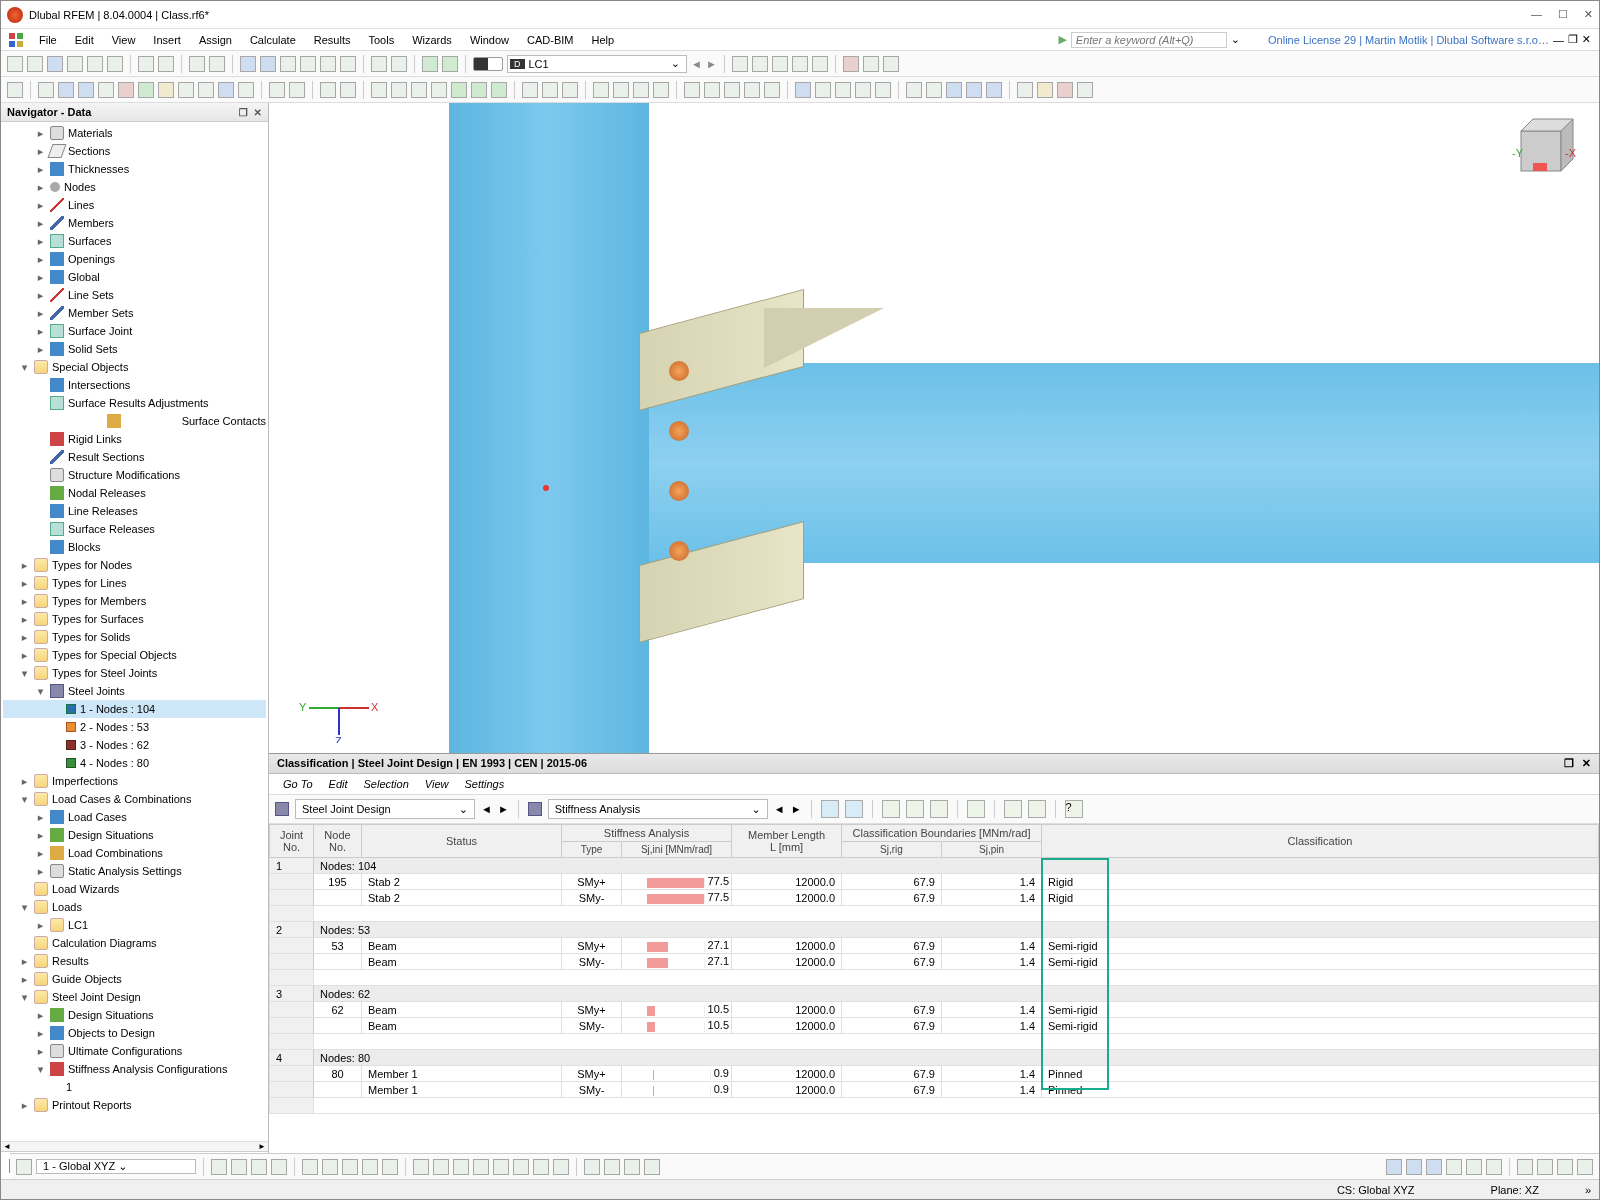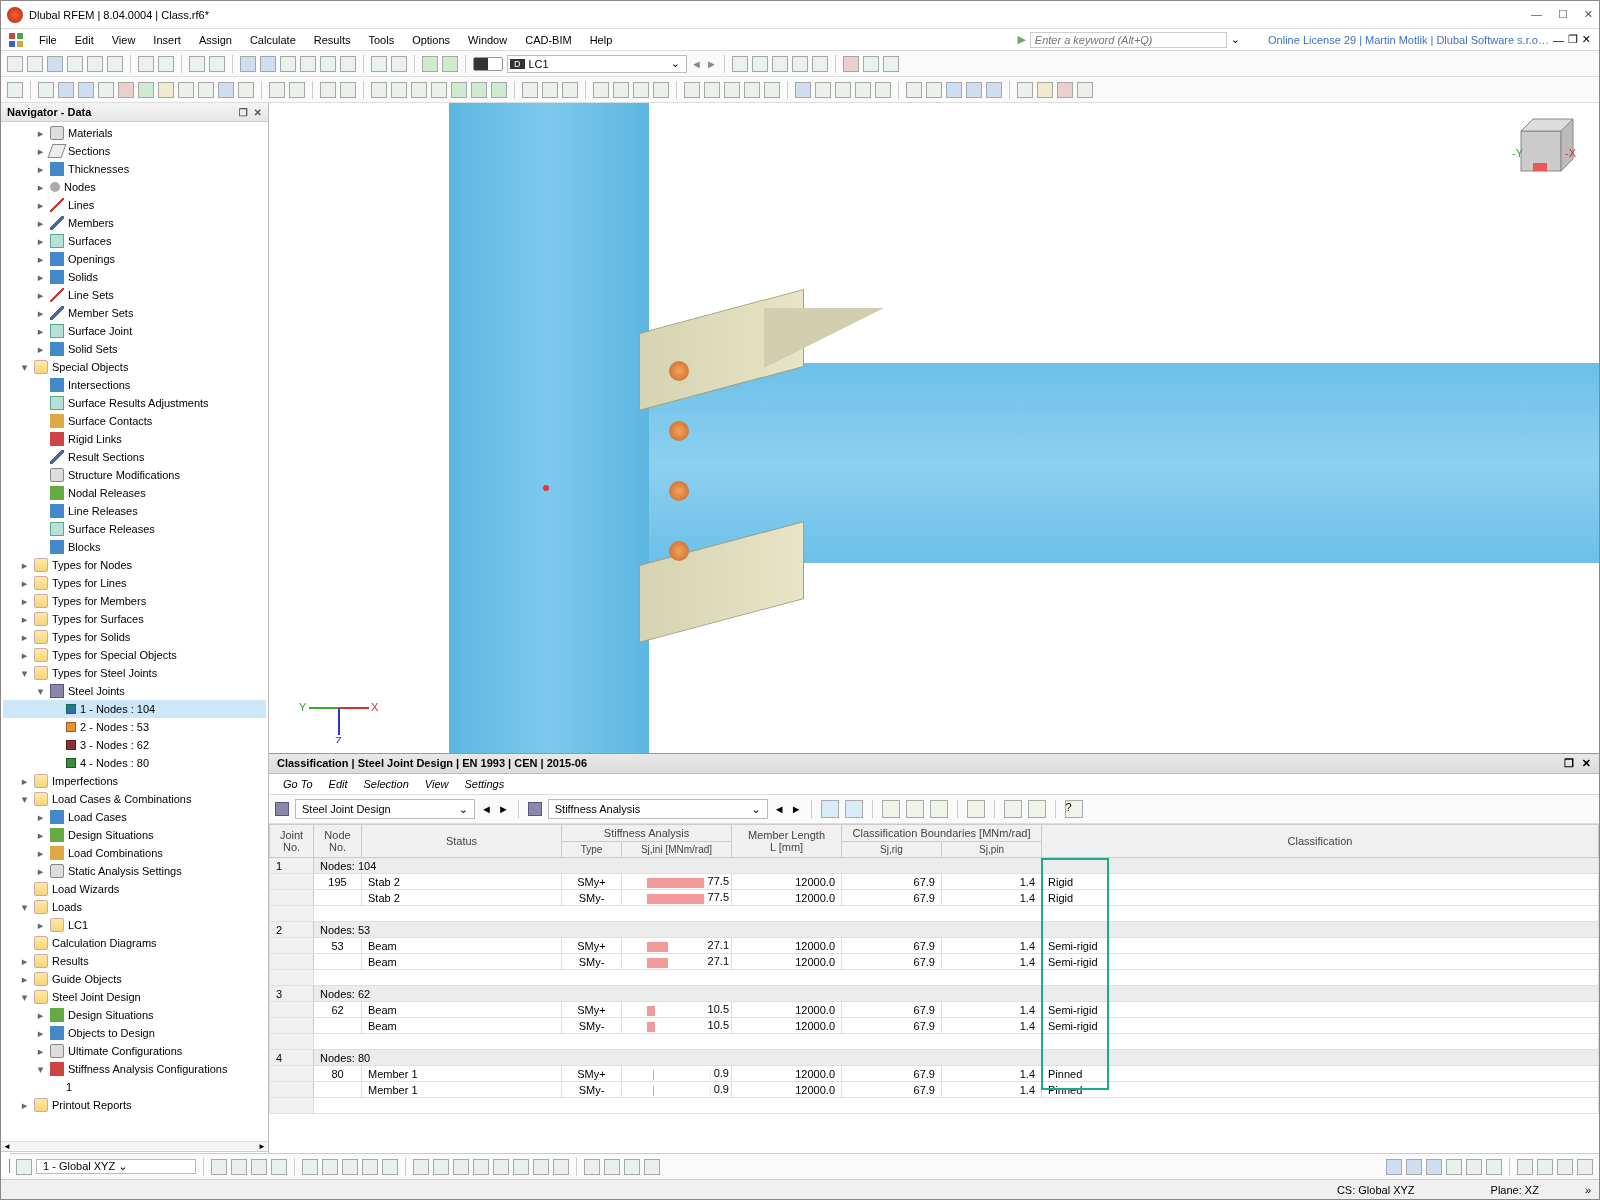--- a/index.html
+++ b/index.html
@@ -9,21 +9,21 @@
 .titlebar { height: 28px; background: #fff; display: flex; align-items: center; padding: 0 6px; border-bottom: 1px solid #ddd; }
 .titlebar .logo { width: 16px; height: 16px; background: radial-gradient(circle,#e63,#b21); border-radius: 50%; margin-right: 6px; }
 .titlebar .title { flex: 1; }
 .winbtns { display: flex; gap: 16px; font-size: 14px; color: #555; }
 
 
 .menubar { height: 22px; background: #fff; display: flex; align-items: center; padding: 0 8px; gap: 2px; border-bottom: 1px solid #ddd; }
 .menubar > span { padding: 2px 8px; }
 .grid-icon { width: 14px; height: 14px; display: inline-block; background: linear-gradient(#c44,#c44) 0 0/6px 6px no-repeat, linear-gradient(#4a4,#4a4) 8px 0/6px 6px no-repeat, linear-gradient(#36c,#36c) 0 8px/6px 6px no-repeat, linear-gradient(#ca4,#ca4) 8px 8px/6px 6px no-repeat; margin-right: 4px; vertical-align: middle; }
 .keyword-box { margin-left: auto; display: flex; align-items: center; gap: 4px; }
-.keyword-box input { width: 197px; border: 1px solid #ccc; padding: 1px 4px; font-style: italic; color: #888; }
+.keyword-box input { width: 156px; border: 1px solid #ccc; padding: 1px 4px; font-style: italic; color: #888; }
 .license { color: #3a72c4; }
 
 
 .toolbar { height: 26px; background: #fafafa; display: flex; align-items: center; padding: 0 6px; gap: 4px; border-bottom: 1px solid #ddd; }
 .tb-ico { width: 16px; height: 16px; display: inline-block; border: 1px solid #999; background: #e8f0e8; opacity: 0.85; }
 .tb-ico.red { background: #e8c8c8; }
 .tb-ico.blue { background: #c8d8f0; }
 .tb-ico.yel { background: #f0e8c8; }
 .tb-ico.grn { background: #c8e8c8; }
 .sep { width: 1px; height: 18px; background: #ccc; margin: 0 3px; }
@@ -133,21 +133,21 @@
 <div class="menubar">
   <span class="grid-icon"></span>
   <span>File</span>
   <span>Edit</span>
   <span>View</span>
   <span>Insert</span>
   <span>Assign</span>
   <span>Calculate</span>
   <span>Results</span>
   <span>Tools</span>
-  <span>Options</span>
+  <span>Wizards</span>
   <span>Window</span>
   <span>CAD-BIM</span>
   <span>Help</span>
   <div class="keyword-box">
     <span style="color:#6a6;">▶</span>
     <input placeholder="Enter a keyword (Alt+Q)" style="">
     <span>⌄</span>
     <span style="width:20px"></span>
     <span class="license">Online License 29 | Martin Motlik | Dlubal Software s.r.o…</span>
     <span>—</span>
@@ -311,21 +311,21 @@
           <span>Surfaces</span>
         </div>
         <div class="tree-item" style="padding-left: 32px;">
           <span class="exp">▸</span>
           <span class="t-ico blue"></span>
           <span>Openings</span>
         </div>
         <div class="tree-item" style="padding-left: 32px;">
           <span class="exp">▸</span>
           <span class="t-ico blue"></span>
-          <span>Solids</span>
+          <span>Global</span>
         </div>
         <div class="tree-item" style="padding-left: 32px;">
           <span class="exp">▸</span>
           <span class="t-ico lines"></span>
           <span>Line Sets</span>
         </div>
         <div class="tree-item" style="padding-left: 32px;">
           <span class="exp">▸</span>
           <span class="t-ico mem"></span>
           <span>Member Sets</span>
@@ -348,21 +348,21 @@
         <div class="tree-item" style="padding-left: 32px;">
           <span class="exp"></span>
           <span class="t-ico blue"></span>
           <span>Intersections</span>
         </div>
         <div class="tree-item" style="padding-left: 32px;">
           <span class="exp"></span>
           <span class="t-ico surf"></span>
           <span>Surface Results Adjustments</span>
         </div>
-        <div class="tree-item" style="padding-left: 32px;">
+        <div class="tree-item" style="padding-left: 32px; justify-content: space-between;">
           <span class="exp"></span>
           <span class="t-ico yel"></span>
           <span>Surface Contacts</span>
         </div>
         <div class="tree-item" style="padding-left: 32px;">
           <span class="exp"></span>
           <span class="t-ico red"></span>
           <span>Rigid Links</span>
         </div>
         <div class="tree-item" style="padding-left: 32px;">

